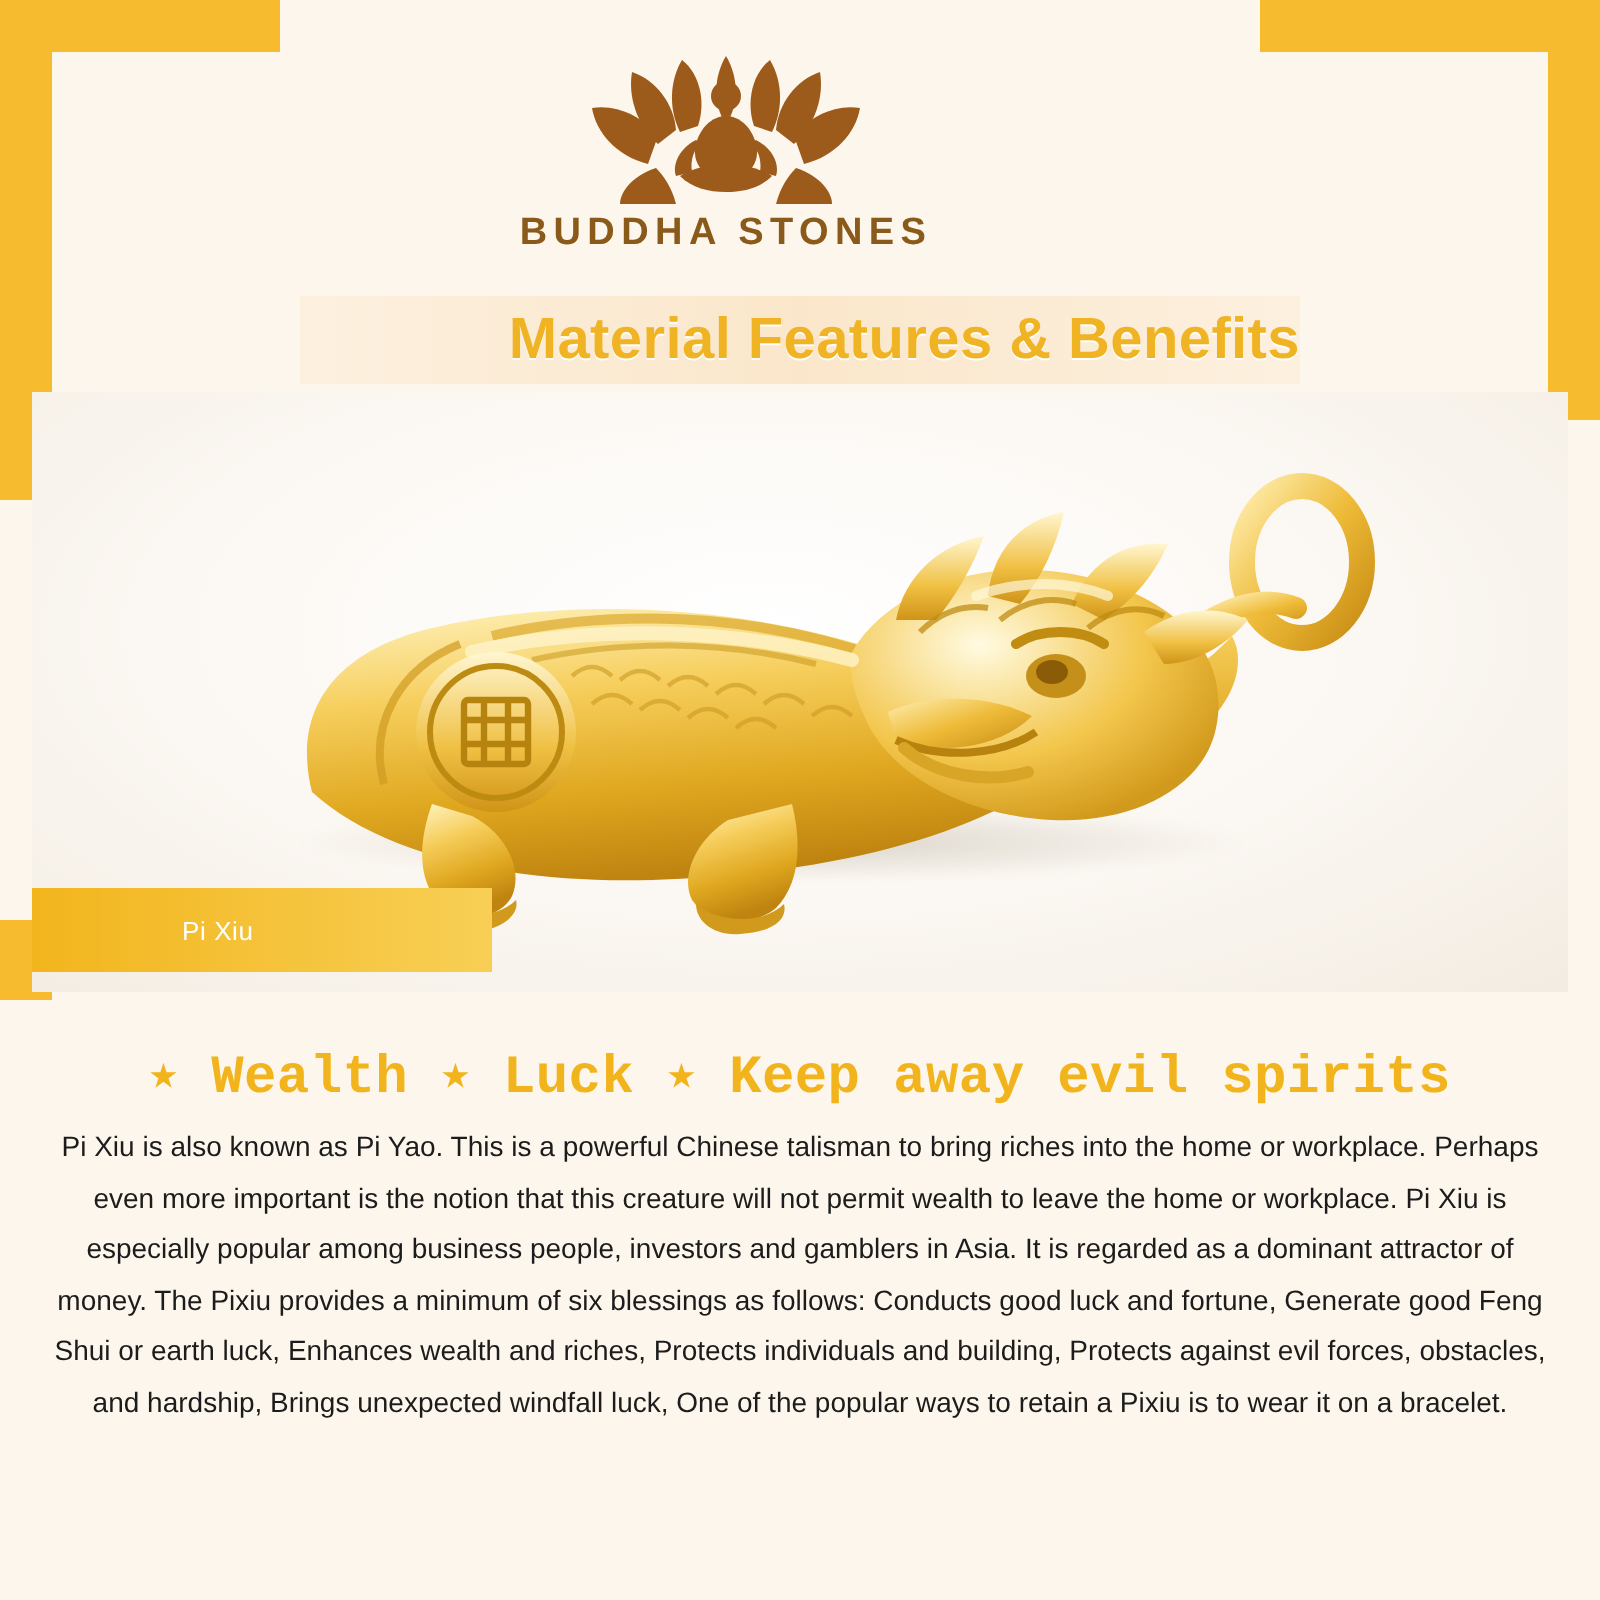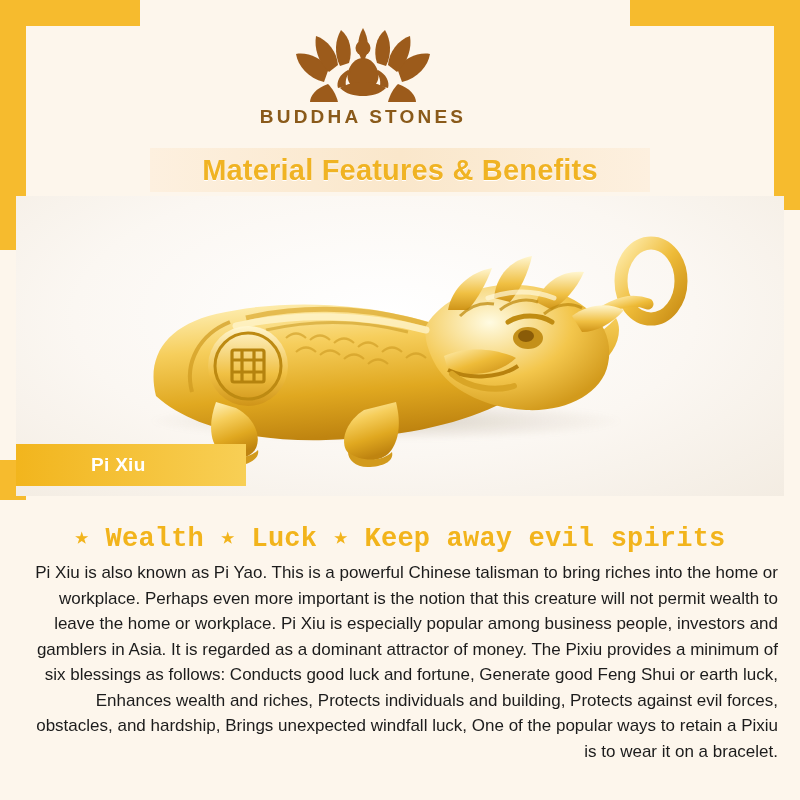--- a/index.html
+++ b/index.html
@@ -65,21 +65,21 @@
 
   
   .title-band {
     position: absolute;
     left: 150px; top: 148px;
     width: 500px;
     height: 44px;
     background: linear-gradient(90deg, #fdf0df 0%, #fae7cb 50%, #fdf0df 100%);
     display: flex;
     align-items: center;
-    justify-content: center;
+    justify-content: flex-end;
   }
   .title-band .title-text {
     font-size: 29px;
     font-weight: bold;
     color: #f0b323;
     letter-spacing: 0.2px;
     text-shadow: 0 1px 0 #fff;
     white-space: nowrap;
   }
 
@@ -113,22 +113,22 @@
     height: 42px;
     background: linear-gradient(90deg, #f3b61f 0%, #f6c githubs 100%);
     background: linear-gradient(90deg, #f2b51d 0%, #f8cf55 100%);
     display: flex;
     align-items: center;
     padding-left: 75px;
     box-sizing: border-box;
   }
   .caption-text {
     color: #ffffff;
-    font-size: 19px;
-    font-weight: bold;
+    font-size: 13px;
+    font-weight: normal;
     letter-spacing: 0.3px;
   }
 
   
   .body-section {
     position: absolute;
     left: 0; top: 500px;
     width: 800px;
     height: 300px;
     background: #fdf6ec;
@@ -141,24 +141,24 @@
     color: #f2b41c;
     letter-spacing: 0.2px;
     white-space: nowrap;
     font-family: Liberation Mono, monospace;
   }
   .benefits .star { color: #f2b41c; font-size: 24px; vertical-align: 2px; }
   .benefits .word { color: #f2b41c; }
 
   .paragraph {
     margin: 6px 22px 0 22px;
-    font-size: 17px;
+    font-size: 14px;
     line-height: 25.5px;
     color: #1c1c1c;
-    text-align: right;
+    text-align: center;
     font-family: "Liberation Sans", sans-serif;
   }
 </style>
 </head>
 <body>
 
 <div class="page">
 
   <div class="corner corner-tl-v"></div>
   <div class="corner corner-tl-h"></div>

